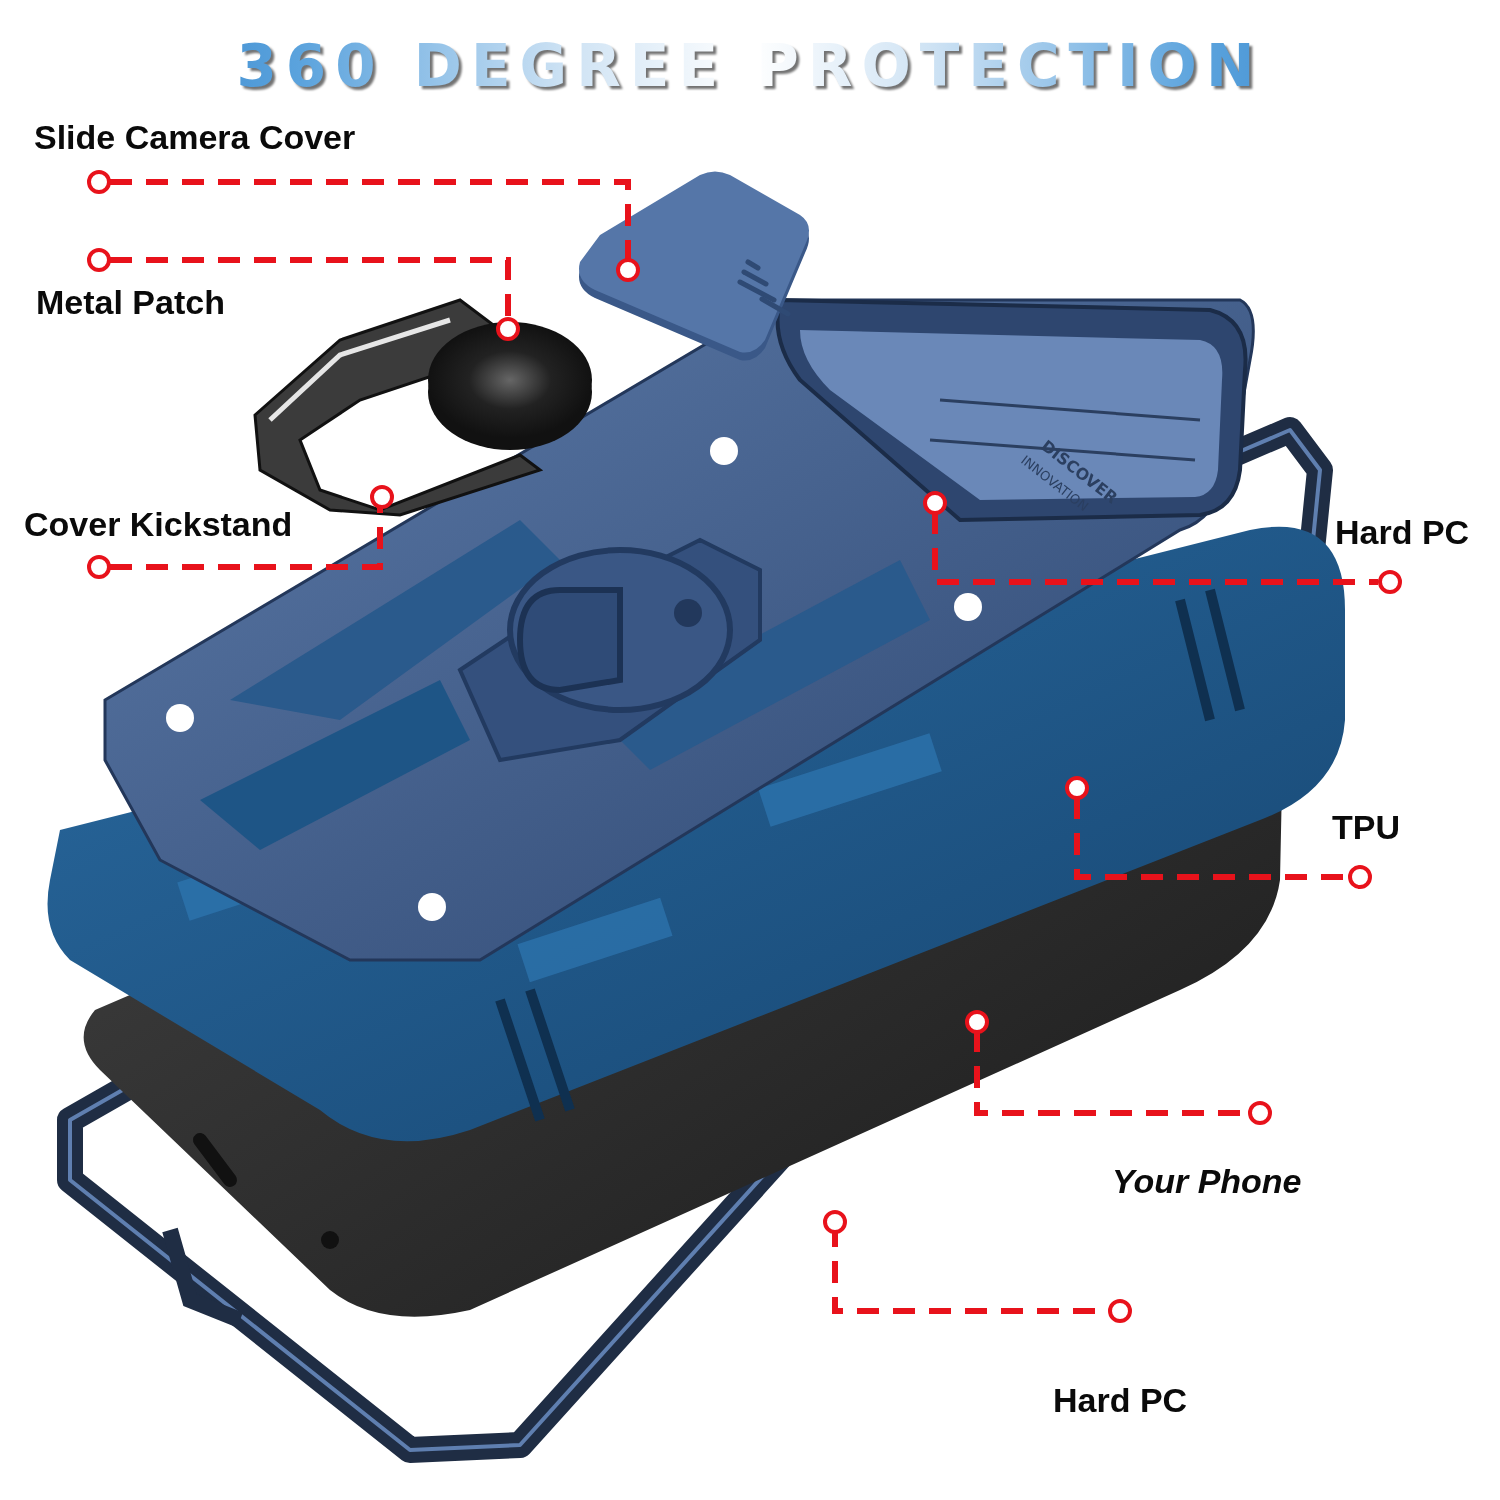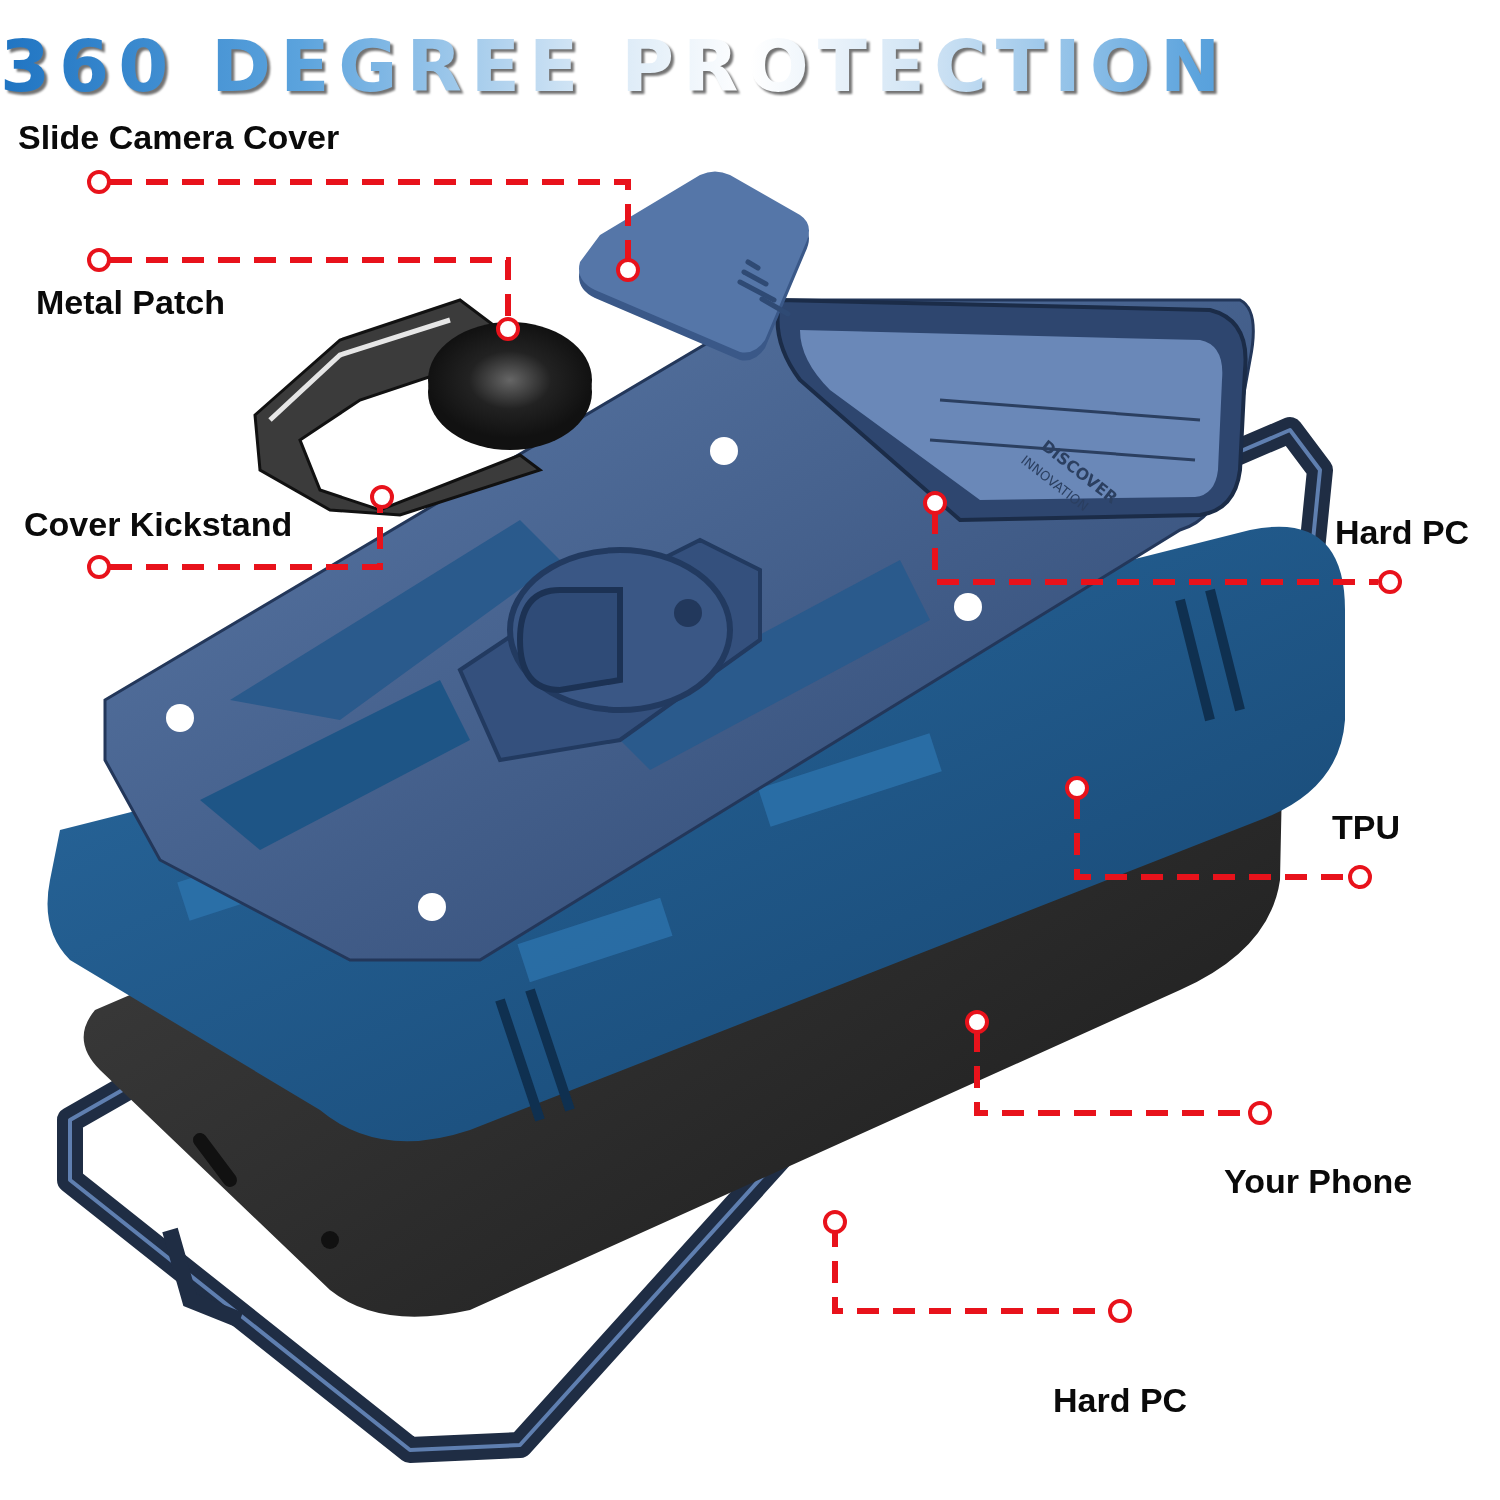--- a/index.html
+++ b/index.html
@@ -1,20 +1,20 @@
 <!DOCTYPE html>
 <html><head>
 <meta charset="utf-8">
 <style>
   html, body { margin: 0; padding: 0; background: #ffffff; }
   body { width: 1500px; height: 1500px; position: relative; overflow: hidden;
          font-family: "DejaVu Sans", sans-serif; }
   .title {
-    position: absolute; left: 0; top: 26px; width: 1500px; text-align: left;
-    font-family: "DejaVu Sans", sans-serif; font-weight: 900; font-size: 72px;
+    position: absolute; left: 0; top: 26px; width: 1500px; text-align: center;
+    font-family: "DejaVu Sans", sans-serif; font-weight: 900; font-size: 58px;
     letter-spacing: 9px; line-height: 80px;
     background: linear-gradient(90deg, #1f74c2 0%, #5ba3dd 20%, #cfe3f4 38%, #ffffff 50%, #cfe3f4 62%, #5ba3dd 80%, #1f74c2 100%);
     -webkit-background-clip: text; background-clip: text; color: transparent;
     filter: drop-shadow(3px 3px 1px rgba(0,0,0,0.55));
   }
   .label {
     position: absolute; font-family: "Liberation Sans", sans-serif; font-weight: 700;
     font-size: 34px; color: #0a0a0a; white-space: nowrap; line-height: 40px;
   }
   svg.art { position: absolute; left: 0; top: 0; }
@@ -134,19 +134,19 @@
     <circle cx="1390" cy="582" r="10"></circle>
     <circle cx="1077" cy="788" r="10"></circle>
     <circle cx="1360" cy="877" r="10"></circle>
     <circle cx="977" cy="1022" r="10"></circle>
     <circle cx="1260" cy="1113" r="10"></circle>
     <circle cx="835" cy="1222" r="10"></circle>
     <circle cx="1120" cy="1311" r="10"></circle>
   </g>
 </svg>
 
-<div class="label" style="left:18px; top:117px;">Slide Camera Cover</div>
+<div class="label" style="left:34px; top:117px;">Slide Camera Cover</div>
 <div class="label" style="left:36px; top:282px;">Metal Patch</div>
 <div class="label" style="left:24px; top:504px;">Cover Kickstand</div>
 <div class="label" style="left:1335px; top:512px;">Hard PC</div>
 <div class="label" style="left:1332px; top:807px;">TPU</div>
-<div class="label" style="left:1224px; top:1161px;">Your Phone</div>
+<div class="label" style="left:1112px; top:1161px;font-style:italic;">Your Phone</div>
 <div class="label" style="left:1053px; top:1380px;">Hard PC</div>
 
 </body></html>

